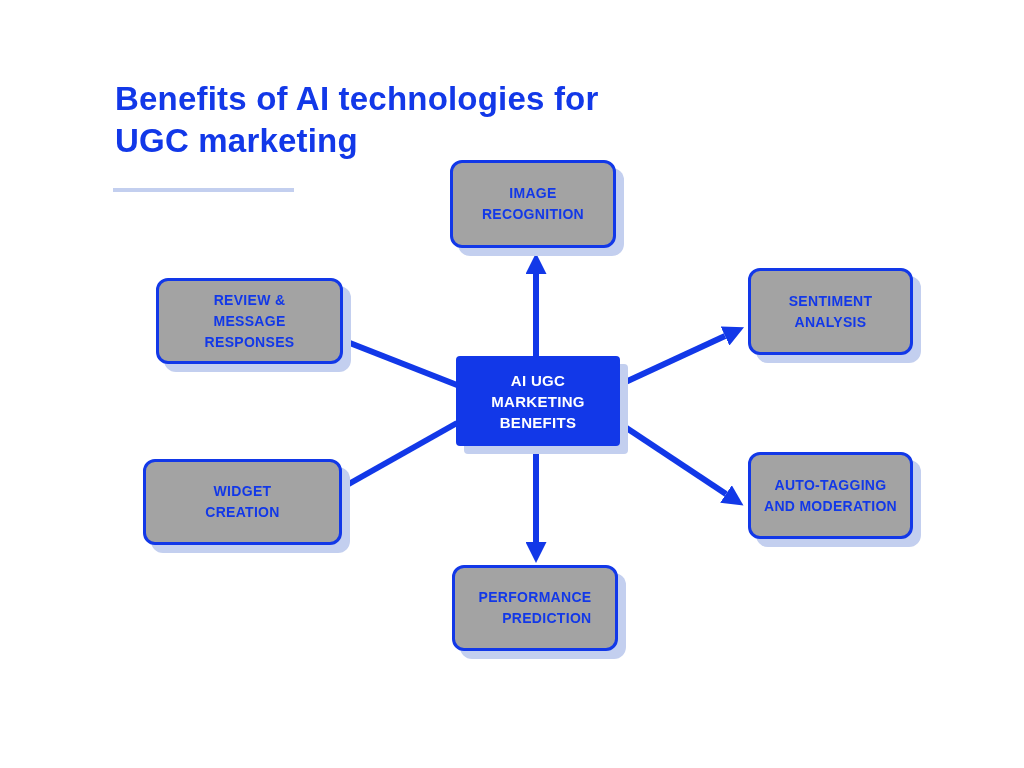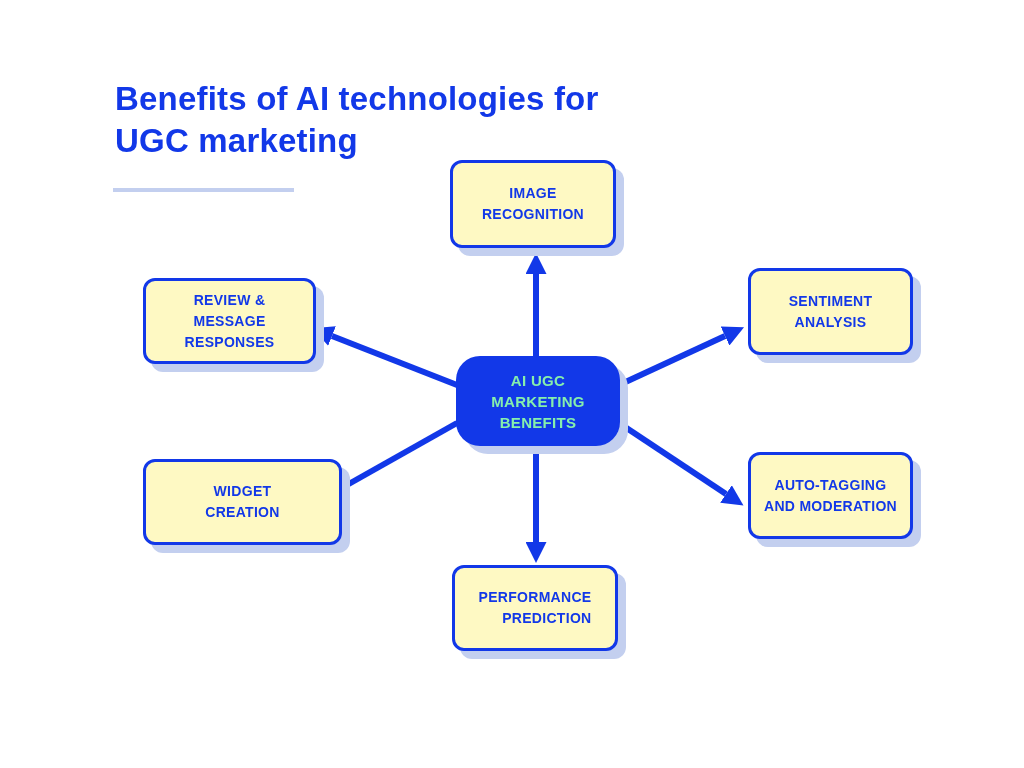--- a/index.html
+++ b/index.html
@@ -38,45 +38,45 @@
     z-index:1;
     pointer-events:none;
   }
   .node{
     position:absolute;
     z-index:2;
     display:flex;
     align-items:center;
     justify-content:center;
     text-align:center;
-    background:#fef9c3;
+    background:#a3a3a3;
     border:3px solid var(--primary);
     border-radius:12px;
     box-shadow:8px 8px 0 var(--shadow);
     color:var(--primary);
     font-size:14px;
     font-weight:700;
     line-height:21px;
     letter-spacing:0.3px;
     white-space:pre-line;
     padding:6px;
   }
   .node.center{
     background:var(--primary);
-    color:#86efac;
+    color:#ffffff;
     border:none;
-    border-radius:24px;
+    border-radius:4px;
     font-size:15px;
   }
   #node-image-recognition     {left:450px; top:160px; width:166px; height:88px;}
   #node-sentiment-analysis    {left:748px; top:268px; width:165px; height:87px;}
   #node-auto-tagging          {left:748px; top:452px; width:165px; height:87px;}
   #node-performance-prediction{left:452px; top:565px; width:166px; height:86px;text-align:right;}
   #node-widget-creation       {left:143px; top:459px; width:199px; height:86px;}
-  #node-review-responses      {left:143px; top:278px; width:173px; height:86px;}
+  #node-review-responses      {left:156px; top:278px; width:187px; height:86px;}
   #node-center                {left:456px; top:356px; width:164px; height:90px;}
 </style>
 </head>
 <body>
 
 <div class="title">Benefits of AI technologies for
 UGC marketing</div>
 <div class="divider"></div>
 
 <svg class="arrow-layer" width="1024" height="768" viewBox="0 0 1024 768" xmlns="http://www.w3.org/2000/svg">

